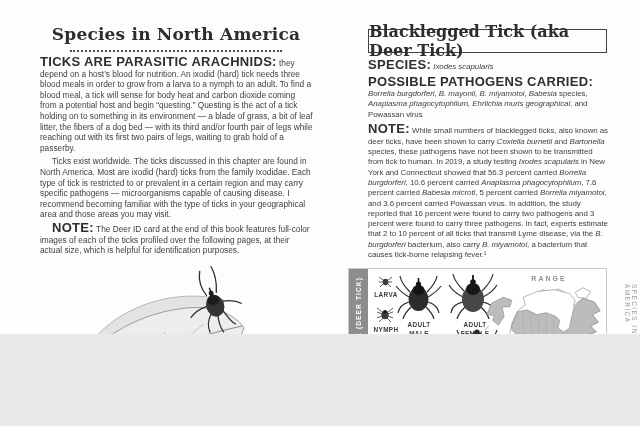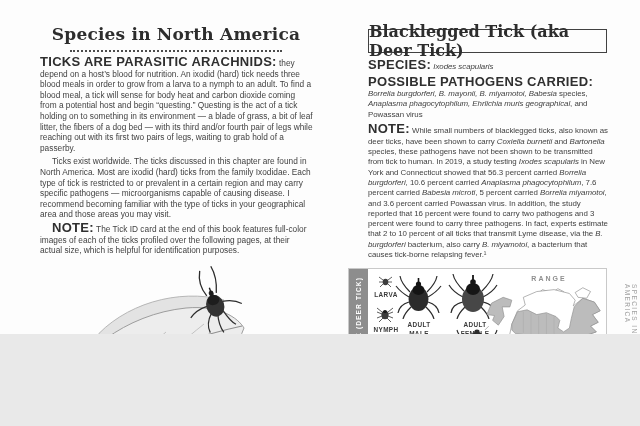--- a/index.html
+++ b/index.html
@@ -72,21 +72,21 @@
 <body>
 
 <div class="spread">
 
   <h1 class="page-title">Species in North America</h1>
   <div class="title-dots"></div>
 
   <div class="body-col">
     <p><span class="lead">TICKS ARE PARASITIC ARACHNIDS:</span><span> they depend on a host’s blood for nutrition. An ixodid (hard) tick needs three blood meals in order to grow from a larva to a nymph to an adult. To find a blood meal, a tick will sense for body heat and carbon dioxide coming from a potential host and begin “questing.” Questing is the act of a tick holding on to something in its environment — a blade of grass, a bit of leaf litter, the fibers of a dog bed — with its third and/or fourth pair of legs while reaching out with its first two pairs of legs, waiting to grab hold of a passerby.</span></p>
     <p class="indent">Ticks exist worldwide. The ticks discussed in this chapter are found in North America. Most are ixodid (hard) ticks from the family Ixodidae. Each type of tick is restricted to or prevalent in a certain region and may carry specific pathogens — microorganisms capable of causing disease. I recommend becoming familiar with the type of ticks in your geographical area and those areas you may visit.</p>
-    <p class="indent"><span class="lead">NOTE:</span><span> The Tick ID card at the end of this book features full-color images of each of the ticks profiled over the following pages, at their actual size, which is helpful for identification purposes.</span></p>
+    <p class="indent"><span class="lead">NOTE:</span><span> The Deer ID card at the end of this book features full-color images of each of the ticks profiled over the following pages, at their actual size, which is helpful for identification purposes.</span></p>
   </div>
 
   <div class="illustration">
     <svg width="236" height="156" viewBox="0 0 236 156">
 
       <path d="M55,78 C85,42 140,26 186,38 C178,60 132,80 92,90 C72,94 60,88 55,78 Z" fill="#e3e3e3" stroke="#a8a8a8" stroke-width="0.8"></path>
 
       <path d="M22,136 C36,92 88,52 148,46 C182,43 200,56 206,66 C196,96 150,126 96,139 C62,147 34,147 22,136 Z" fill="#ededed" stroke="#9d9d9d" stroke-width="1"></path>
 
       <path d="M24,134 C70,110 130,80 204,64" fill="none" stroke="#8f8f8f" stroke-width="1.1"></path>

